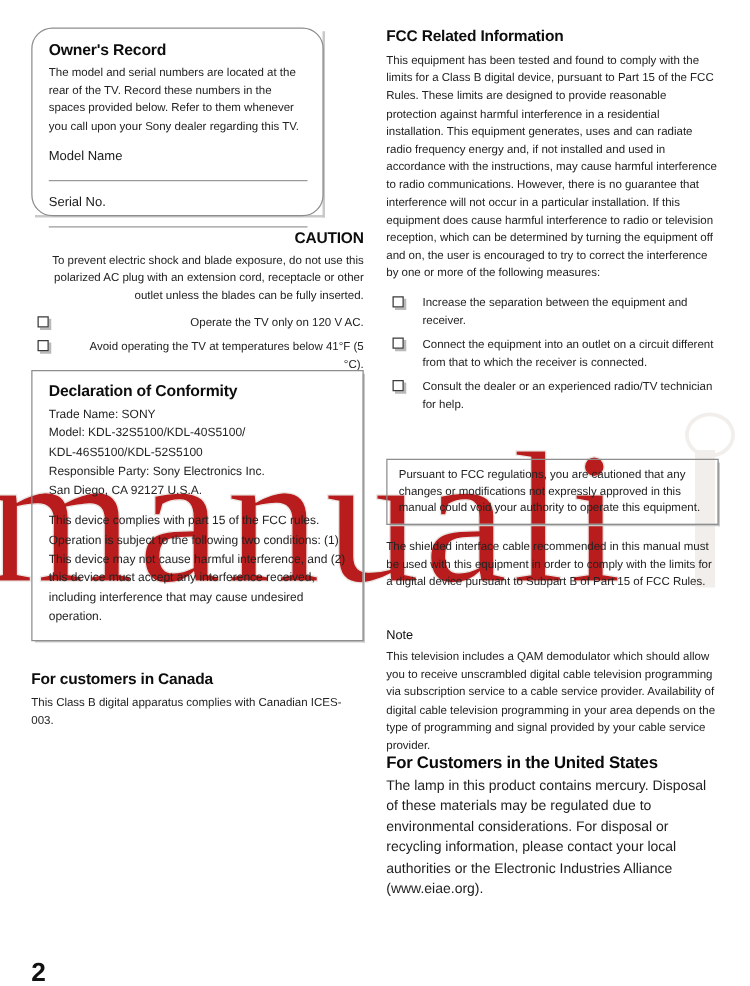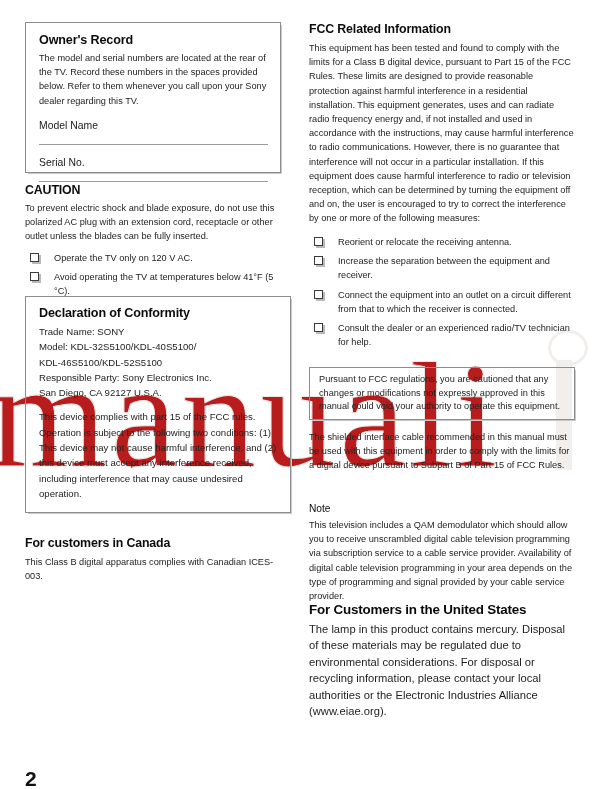--- a/index.html
+++ b/index.html
@@ -137,23 +137,24 @@
     border-bottom: 2px solid #c9c9c9;
     pointer-events: none;
     z-index: -1;
   }
 
   
   #owners-record {
     position: absolute;
     left: 0;
     top: 22px;
-    width: 256px;
+    width: 234px;
     height: 151px;
     padding: 9px 12px 0 13px;
+    border-radius: 17px;
   }
   #owners-record .intro {
     margin-top: 2px;
   }
   .field-label {
     font-size: 10.4px;
     line-height: 14px;
     margin: 11px 0 0 0;
     color: #1a1a1a;
   }
@@ -163,20 +164,21 @@
     margin: 11px 0 0 0;
     width: 100%;
   }
 
   
   #caution-block {
     position: absolute;
     left: 0;
     top: 183px;
     width: 266px;
+    text-align: right;
   }
   ul.cklist {
     list-style: none;
     margin: 7px 0 0 0;
     padding: 0;
   }
   ul.cklist li {
     position: relative;
     padding-left: 29px;
     margin-bottom: 5px;
@@ -318,24 +320,20 @@
 
     <div id="fcc-info">
       <div class="h-sec">FCC Related Information</div>
       <div class="body-text">This equipment has been tested and found to comply with the limits for a Class B digital device, pursuant to Part 15 of the FCC Rules. These limits are designed to provide reasonable protection against harmful interference in a residential installation. This equipment generates, uses and can radiate radio frequency energy and, if not installed and used in accordance with the instructions, may cause harmful interference to radio communications. However, there is no guarantee that interference will not occur in a particular installation. If this equipment does cause harmful interference to radio or television reception, which can be determined by turning the equipment off and on, the user is encouraged to try to correct the interference by one or more of the following measures:</div>
     </div>
 
     <div id="fcc-measures">
       <ul class="cklist">
         <li>
           <span class="ckbox"></span>
-          <span>Reorient or relocate the receiving antenna.</span>
-        </li>
-        <li>
-          <span class="ckbox"></span>
           <span>Increase the separation between the equipment and receiver.</span>
         </li>
         <li>
           <span class="ckbox"></span>
           <span>Connect the equipment into an outlet on a circuit different from that to which the receiver is connected.</span>
         </li>
         <li>
           <span class="ckbox"></span>
           <span>Consult the dealer or an experienced radio/TV technician for help.</span>
         </li>

